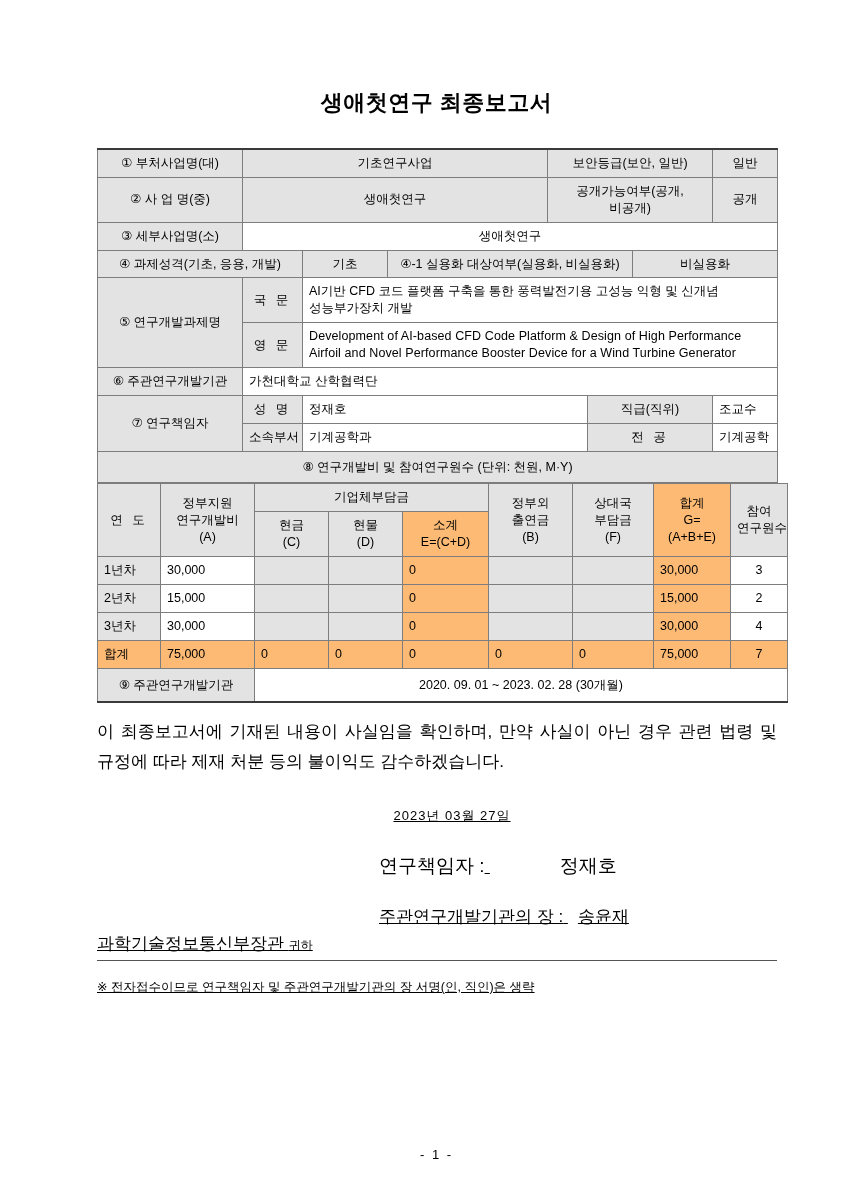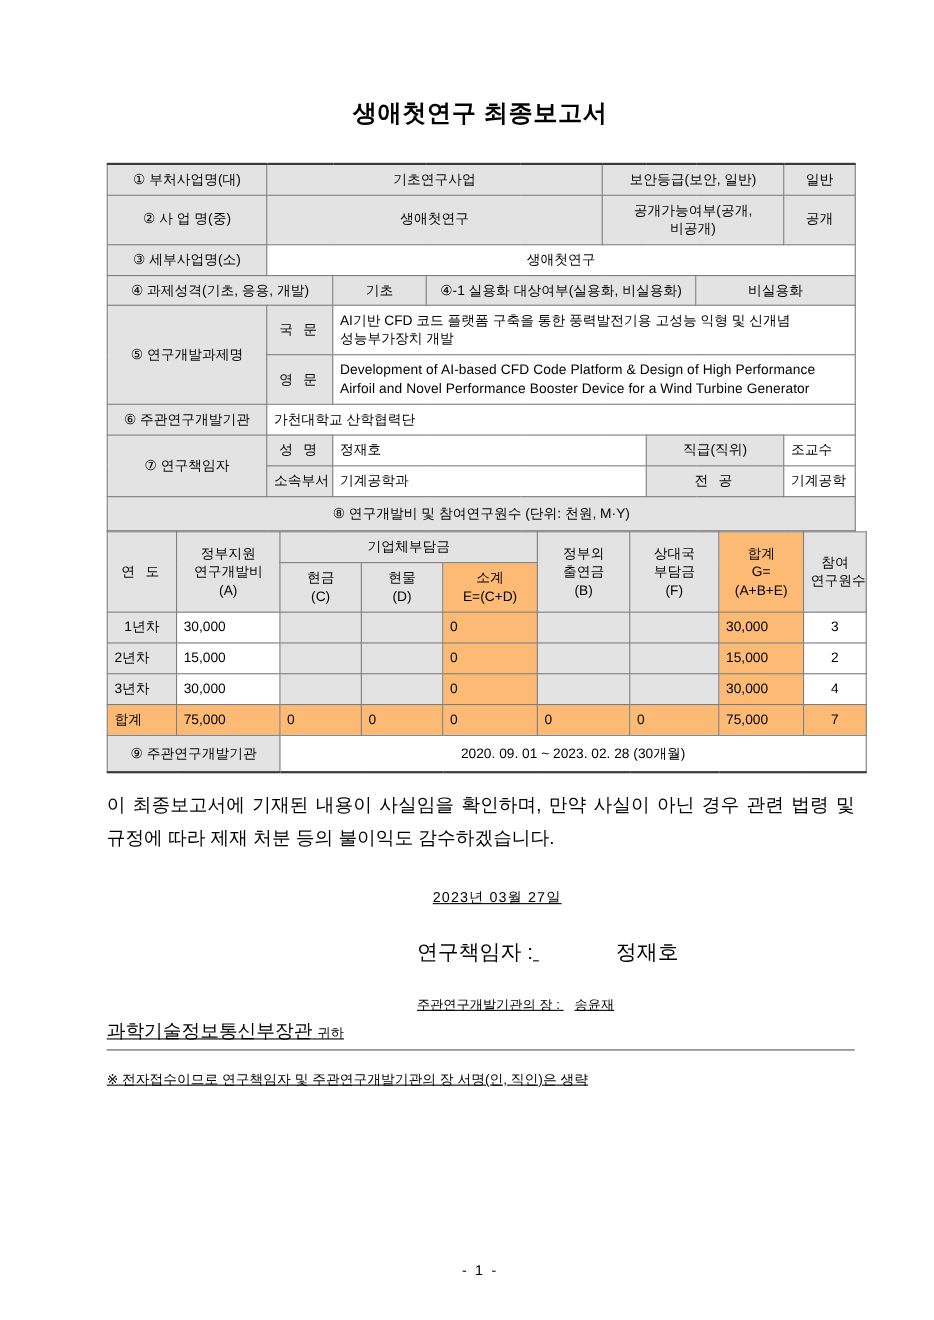--- a/index.html
+++ b/index.html
@@ -109,21 +109,21 @@
   }
   .sig-line {
     font-size: 19px;
     margin-bottom: 26px;
     padding-left: 282px;
     position: relative;
   }
   .sig-line .who { display: inline-block; }
   .sig-line .val { display: inline-block; margin-left: 70px; }
   .sig-line2 {
-    font-size: 12px;
+    font-size: 17px;
     margin-bottom: 4px;
     padding-left: 282px;
   }
   .sig-line2 .val2 { margin-left: 10px; }
 
   .ministry {
     font-size: 17px;
     border-bottom: 1.5px solid #555;
     width: 680px;
     padding-bottom: 5px;
@@ -282,21 +282,21 @@
         <div>현물</div>
         <div>(D)</div>
       </td>
       <td class="orange c hdr-cell">
         <div>소계</div>
         <div>E=(C+D)</div>
       </td>
     </tr>
 
     <tr>
-      <td class="gray c rowlbl" style="text-align:center;">1년차</td>
+      <td class="gray c rowlbl" style="text-align:left;">1년차</td>
       <td class="white r num">30,000</td>
       <td class="gray r num"></td>
       <td class="gray r num"></td>
       <td class="orange r num">0</td>
       <td class="gray r num"></td>
       <td class="gray r num"></td>
       <td class="orange r num">30,000</td>
       <td class="white c num" style="padding-right:6px;">3</td>
     </tr>
     <tr>

